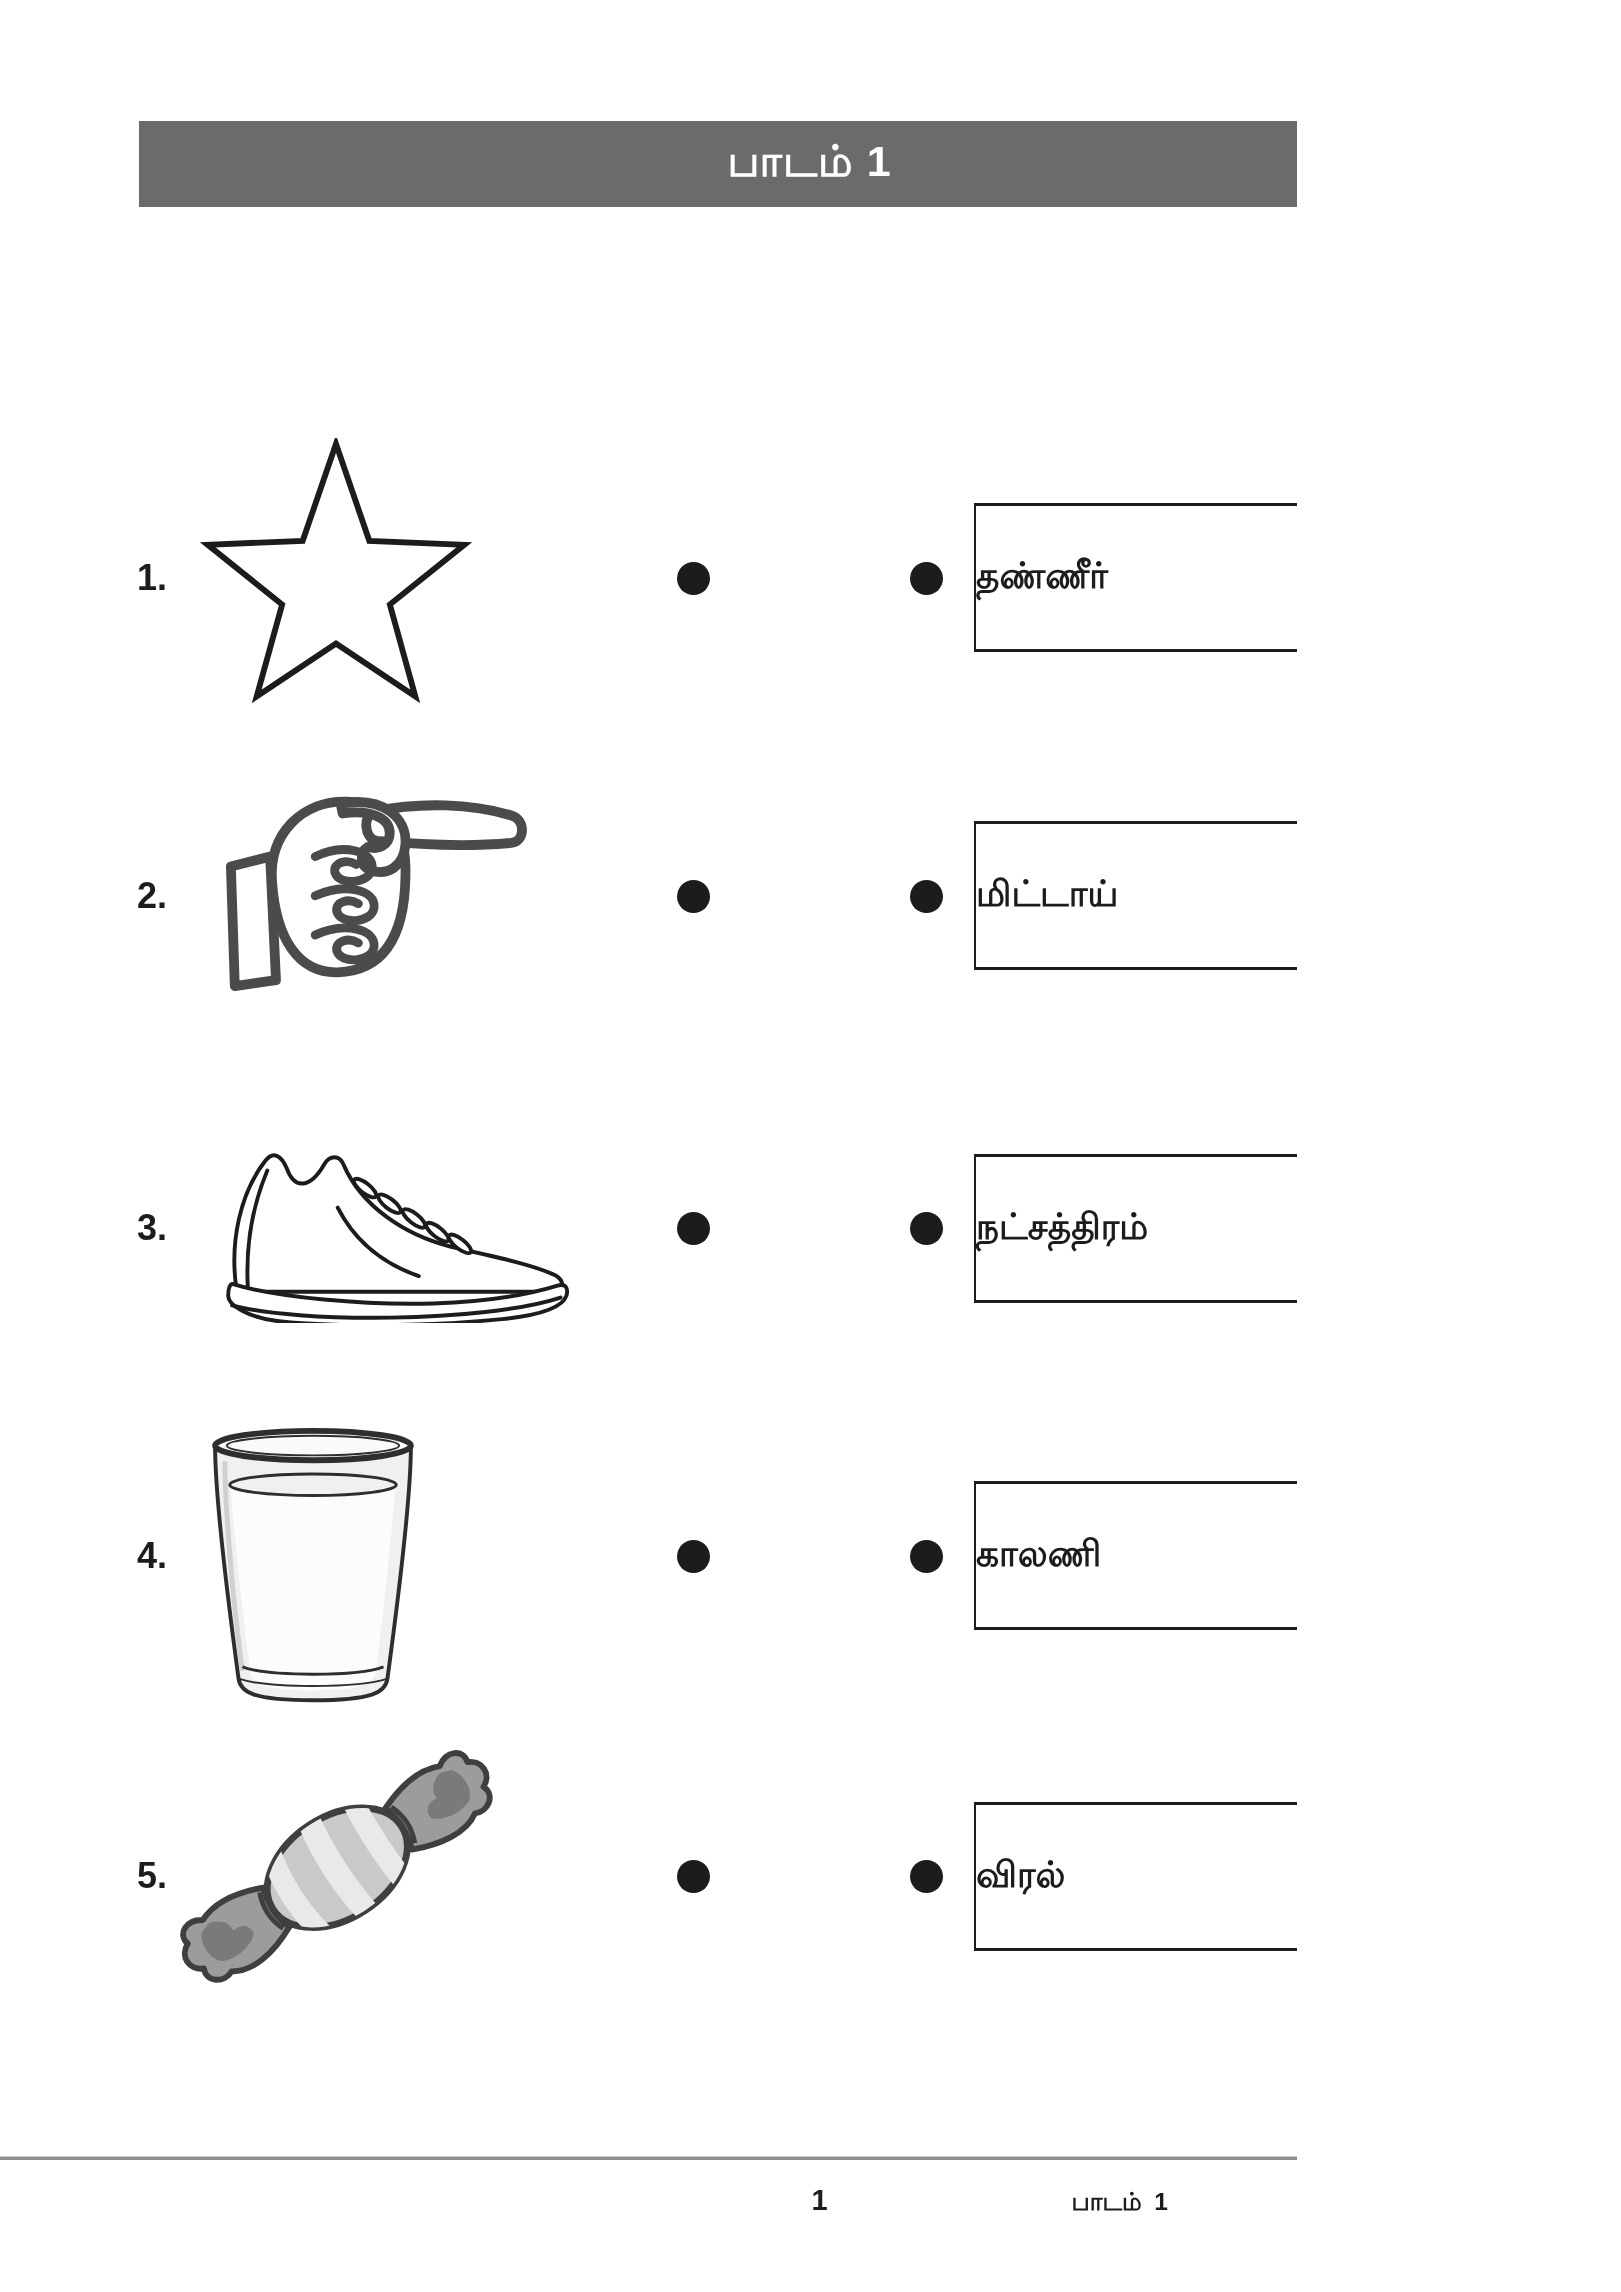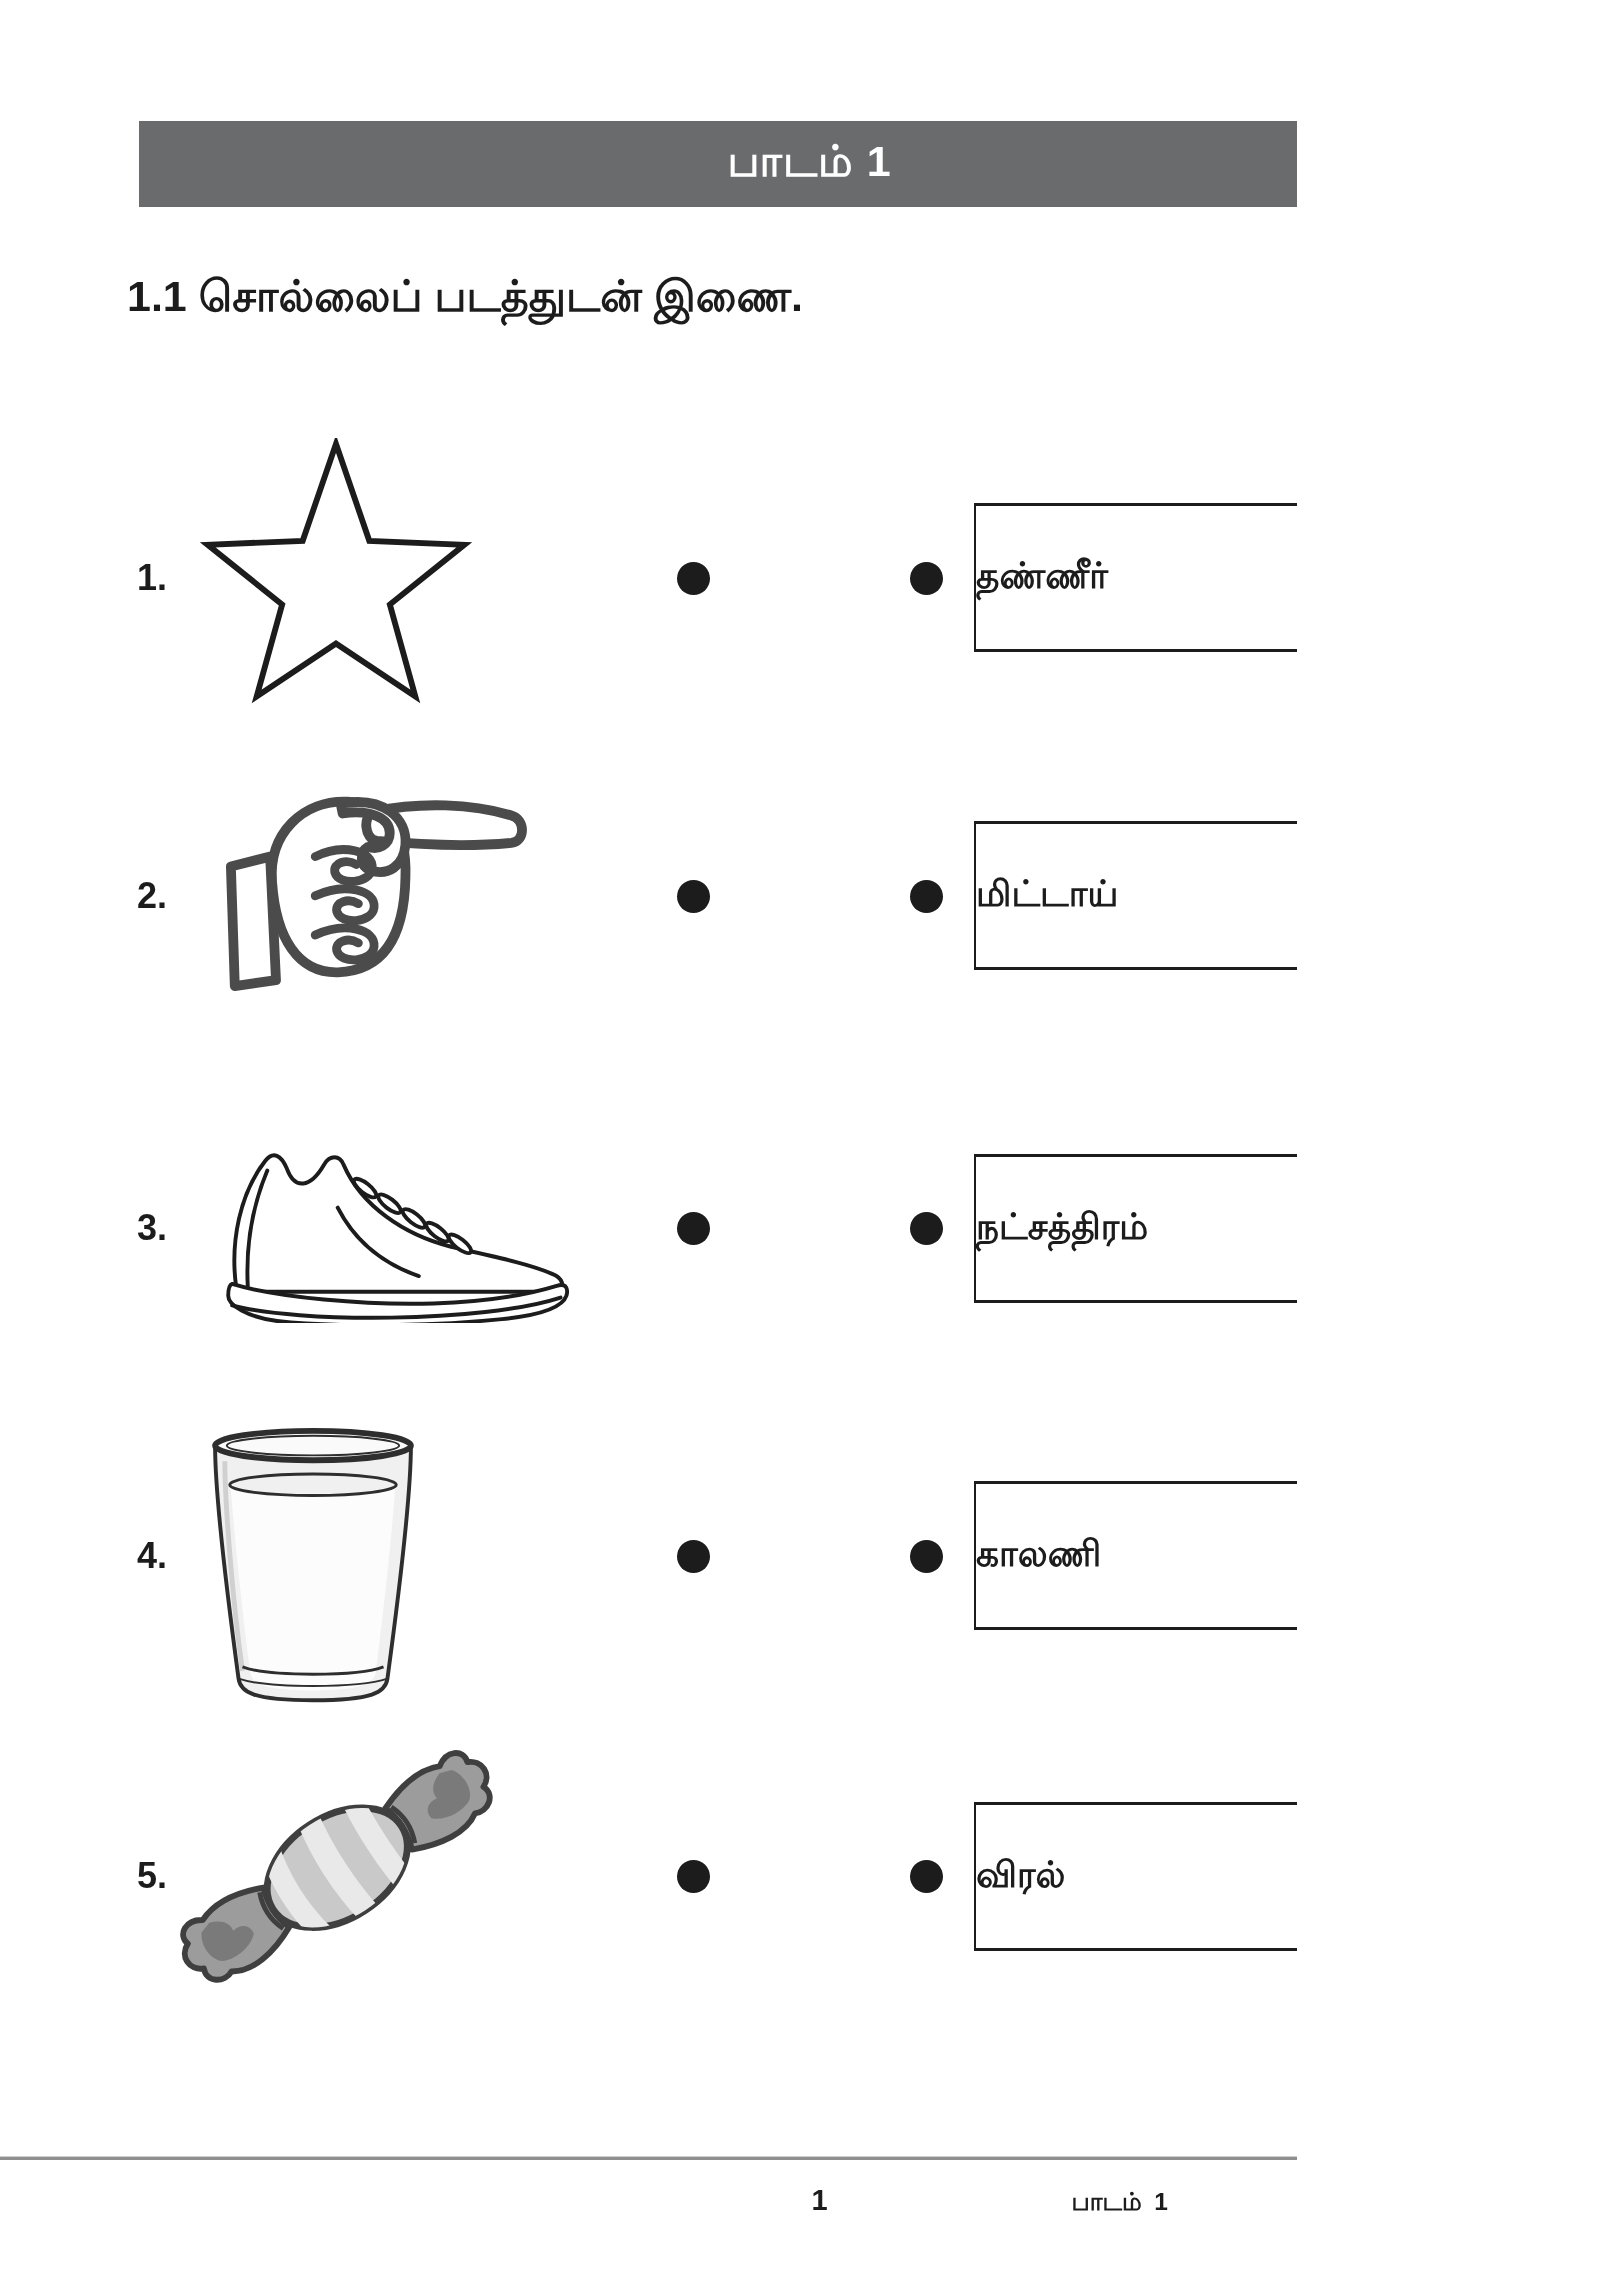--- a/index.html
+++ b/index.html
@@ -23,21 +23,20 @@
 </style>
 </head>
 <body>
 
 <div class="page">
 
   <div class="header-bar">
     <span class="header-title">பாடம் 1</span>
   </div>
 
-  <div class="section-title">1.1 சொல்லைப் படத்துடன் இணை.</div>
 
   <div>
     <span class="num" style="top:560px">1.</span>
     <svg class="figure" style="left:189px;top:438px" width="294" height="284" viewBox="0 0 300 290">
       <polygon points="150,6 184,105 281,109 205,170 231,264 150,210 69,264 95,170 19,109 116,105" fill="#ffffff" stroke="#1c1c1c" stroke-width="6" stroke-linejoin="miter"></polygon>
     </svg>
     <span class="dot dotl" style="top:562px"></span>
     <span class="dot dotr" style="top:562px"></span>
     <div class="wbox" style="top:503px">
       <span>தண்ணீர்</span>

